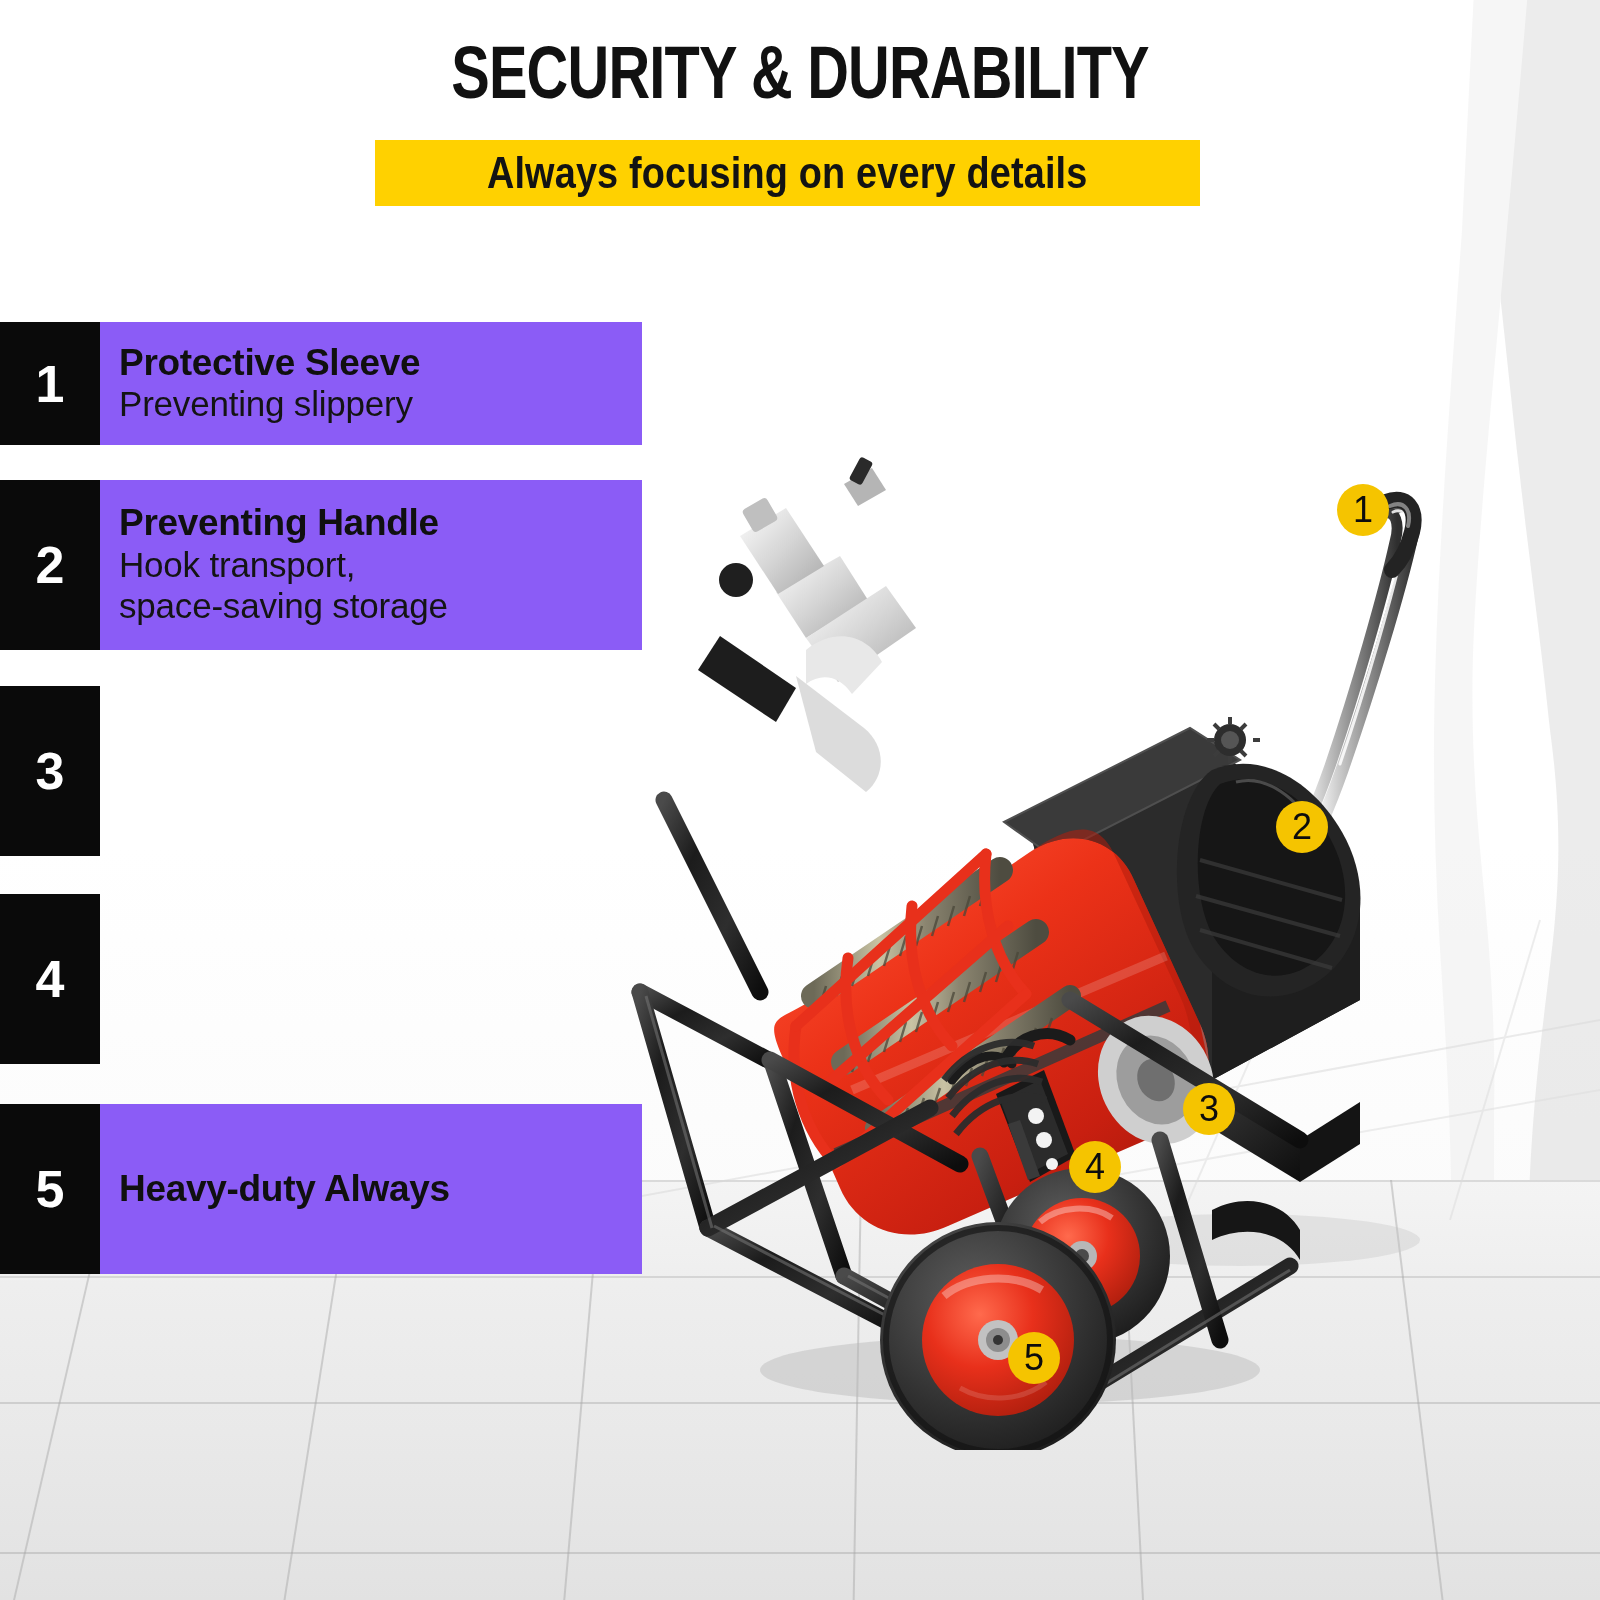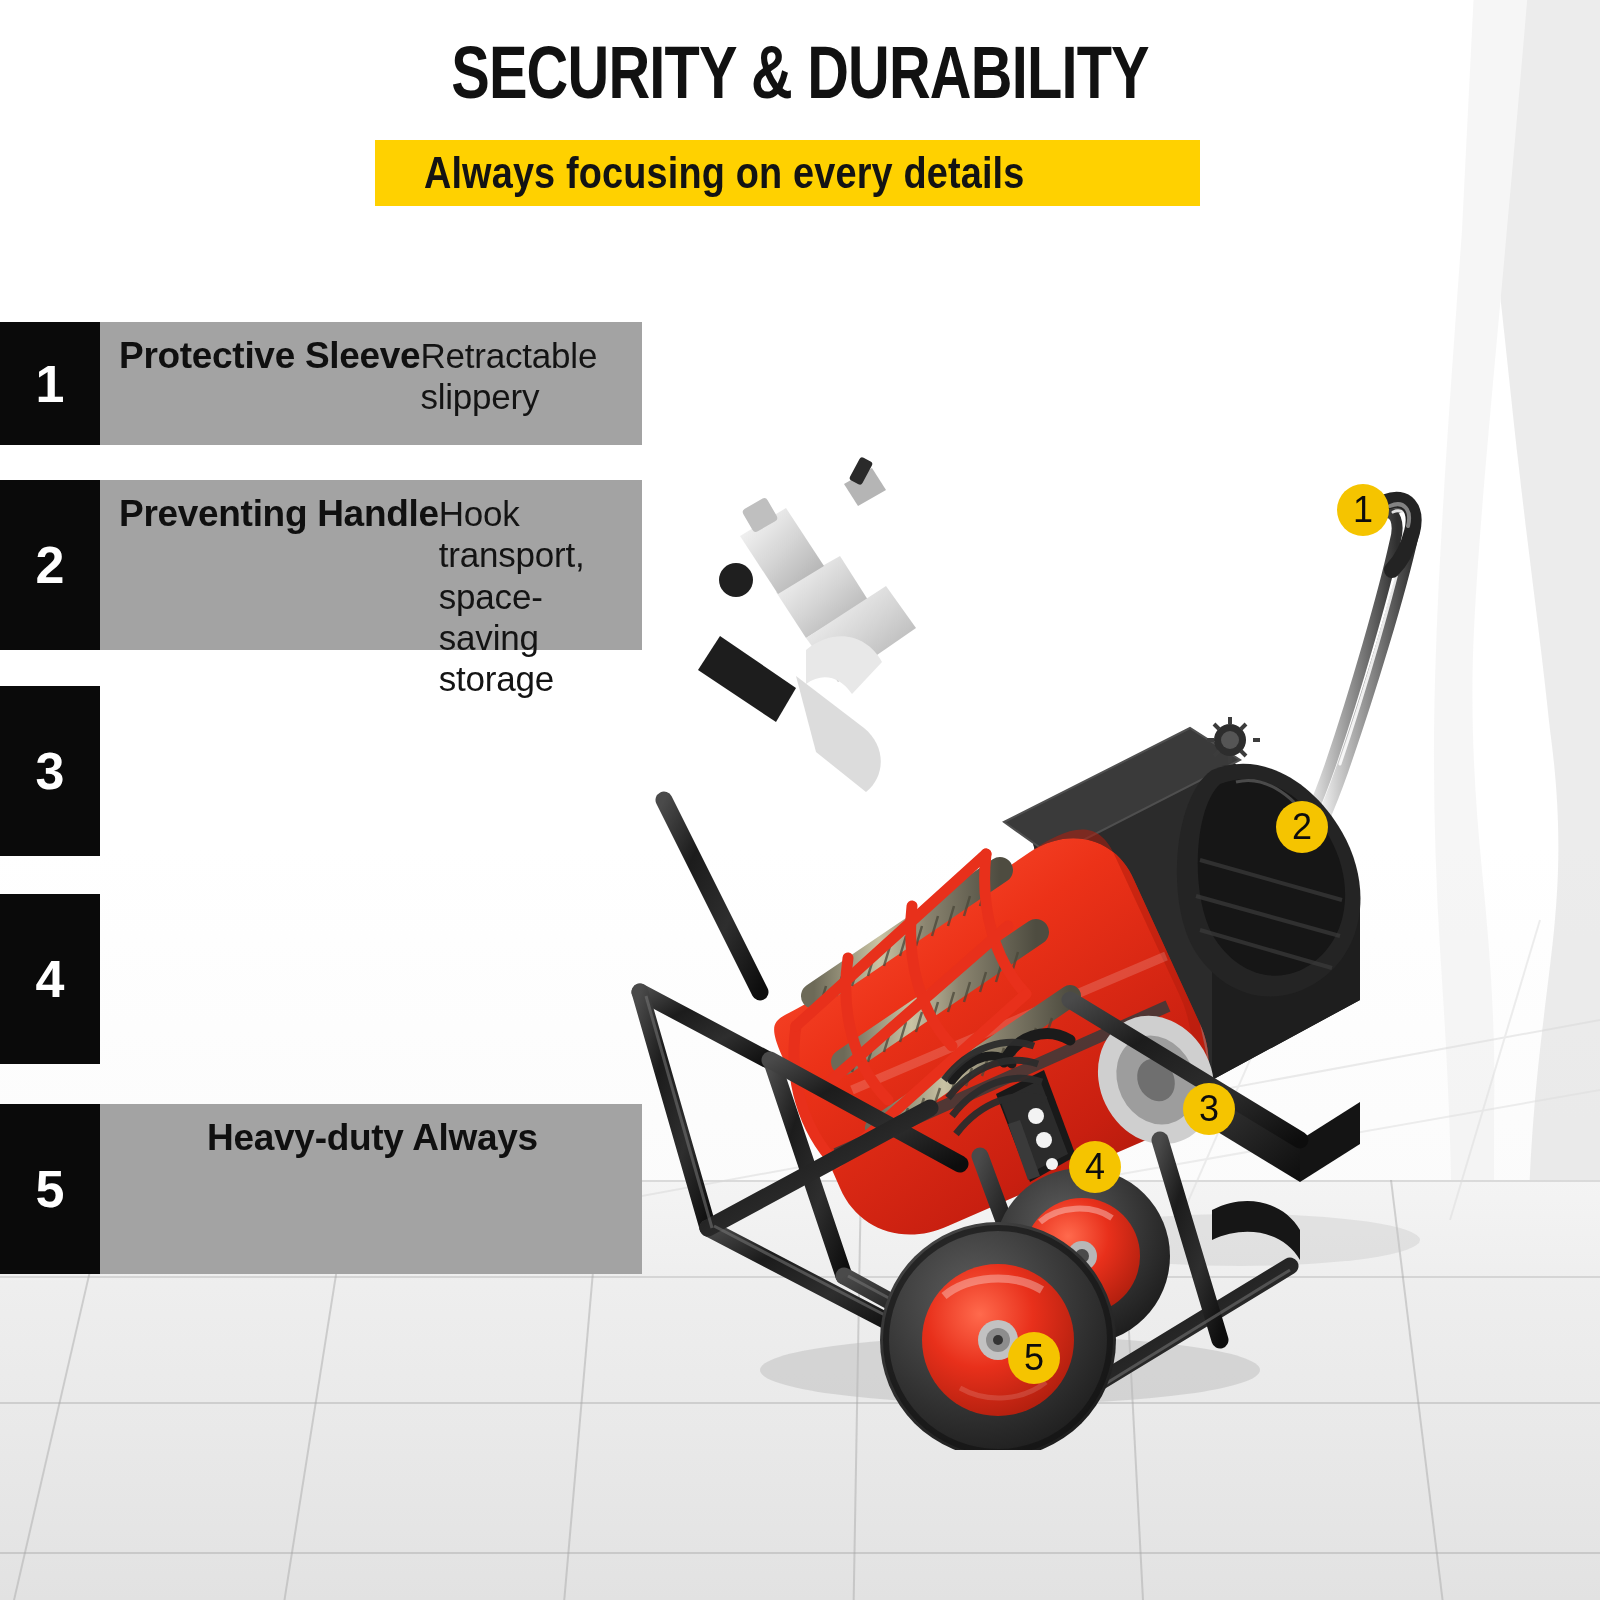--- a/index.html
+++ b/index.html
@@ -68,20 +68,21 @@
     line-height: 1.0;
   }
 
   .subtitle-bar {
     position: absolute;
     left: 375px; top: 140px;
     width: 825px; height: 66px;
     background: #FFD100;
     display: flex;
     align-items: center;
+    justify-content: center;
   }
   .subtitle-text {
     font-size: 44px;
     font-weight: 700;
     color: #131313;
     transform: scaleX(.86);
     white-space: nowrap;
     letter-spacing: .2px;
   }
 
@@ -106,24 +107,24 @@
     color: #ffffff;
     font-size: 52px;
     font-weight: 700;
     display: flex;
     align-items: center;
     justify-content: center;
   }
 
   .feature-body {
     flex: 1 1 auto;
-    background: #a3a3a3;
+    background: #8b5cf6;
     padding: 13px 16px 14px 19px;
     display: flex;
-    flex-direction: row;
+    flex-direction: column;
     justify-content: center;
   }
 
   .feature-title {
     font-size: 37px;
     font-weight: 700;
     color: #101010;
     line-height: 1.12;
     letter-spacing: -.3px;
     white-space: nowrap;
@@ -445,21 +446,21 @@
   <div class="subtitle-bar">
     <span class="subtitle-text">Always focusing on every details</span>
   </div>
 
   <div class="feature-list">
 
     <div class="feature-item fi-1">
       <div class="feature-num">1</div>
       <div class="feature-body">
         <div class="feature-title">Protective Sleeve</div>
-        <div class="feature-desc">Retractable slippery</div>
+        <div class="feature-desc">Preventing slippery</div>
       </div>
     </div>
 
     <div class="feature-item fi-2">
       <div class="feature-num">2</div>
       <div class="feature-body">
         <div class="feature-title">Preventing Handle</div>
         <div class="feature-desc">Hook transport,
 space-saving storage</div>
       </div>

